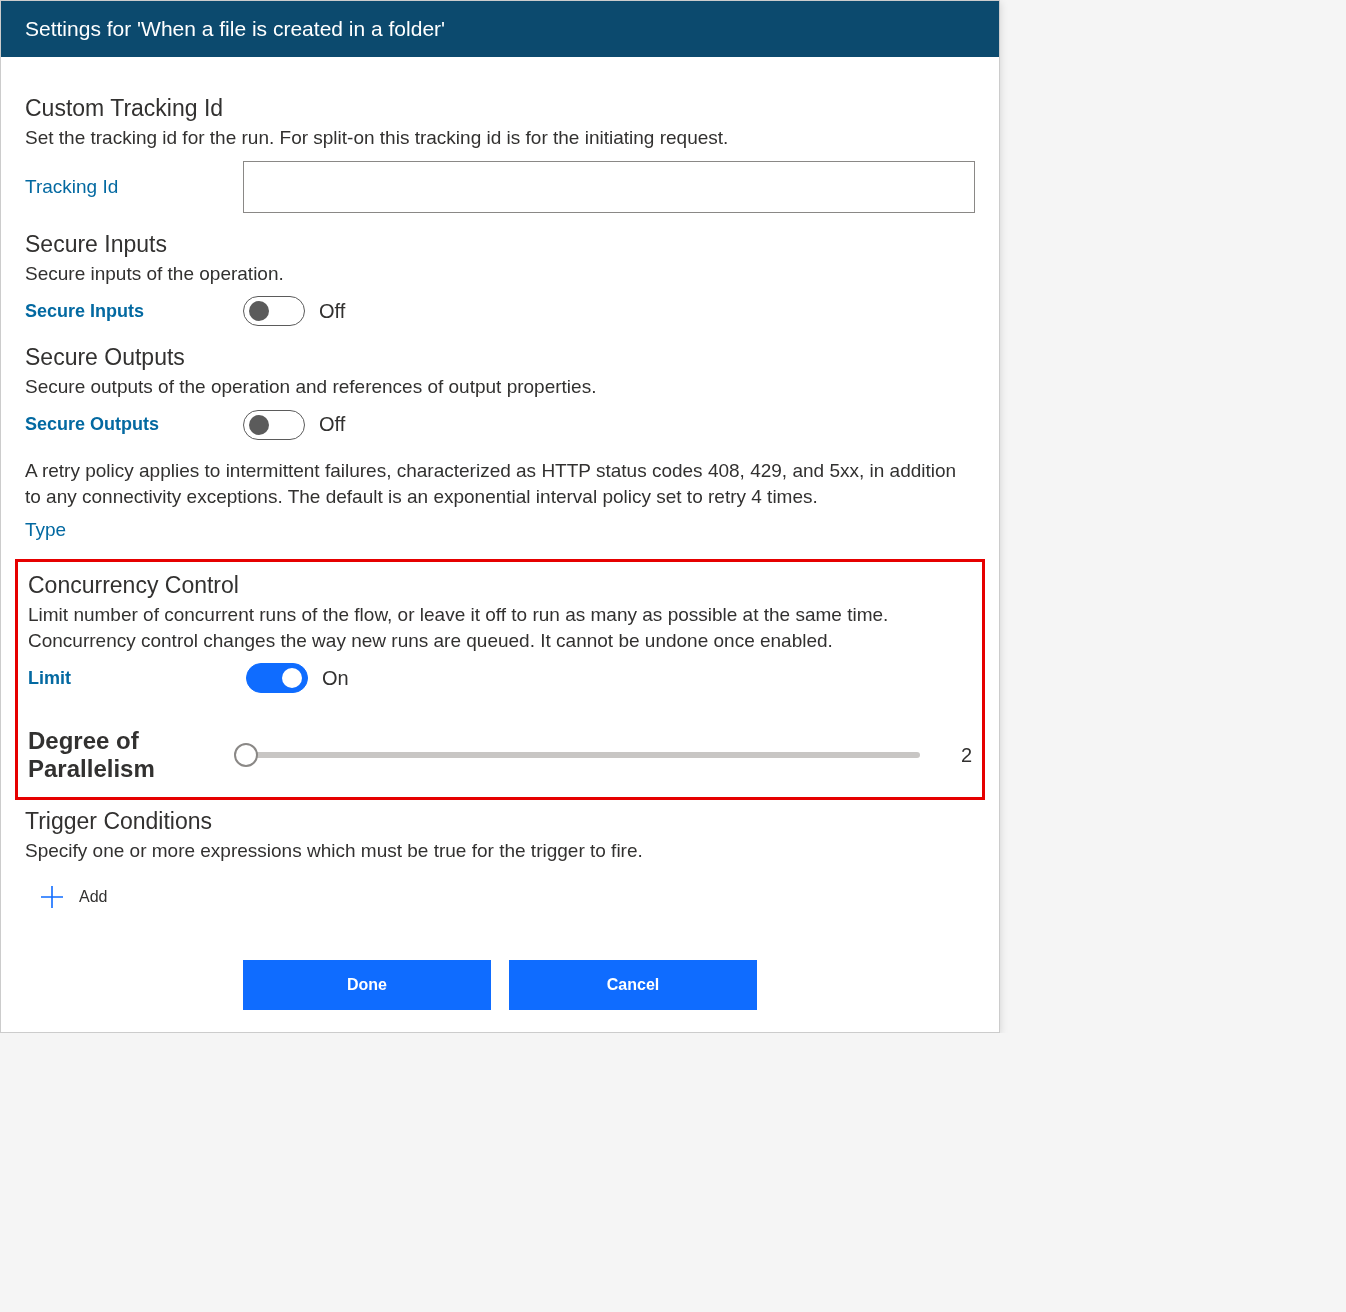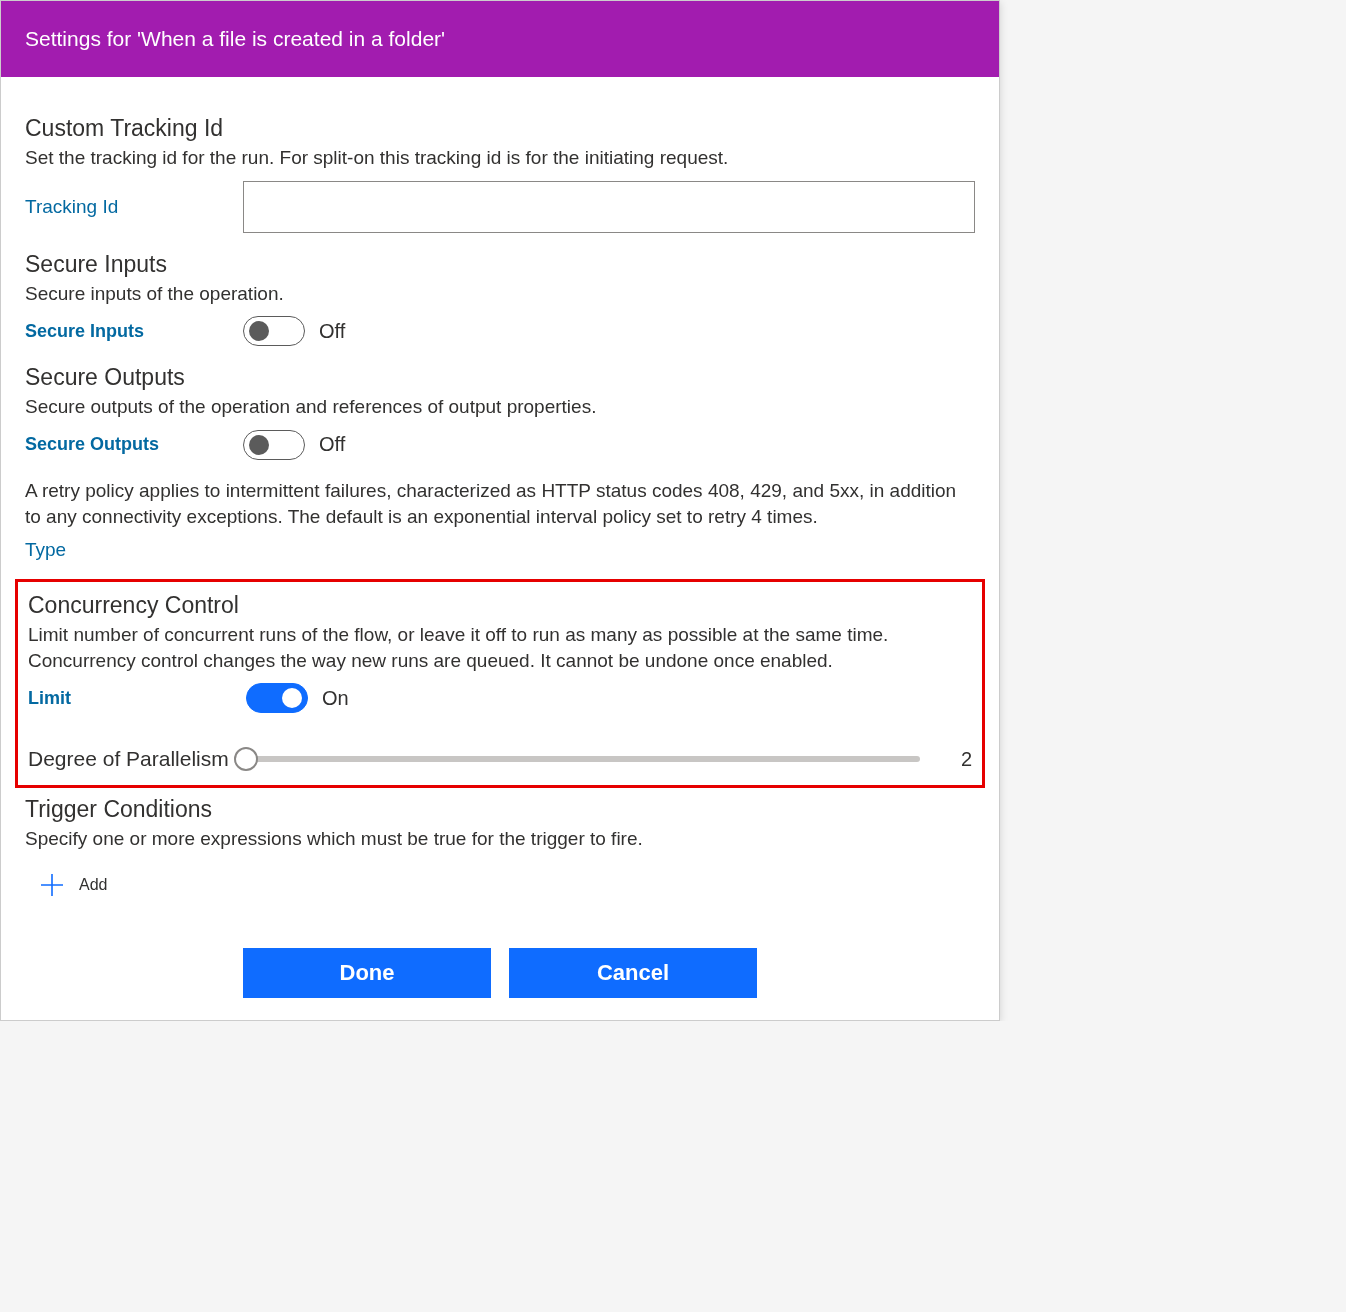--- a/index.html
+++ b/index.html
@@ -10,23 +10,23 @@
       width: 1346px;
     }
     .dialog {
       width: 1000px;
       margin: 0;
       background: #fff;
       border: 1px solid #ccc;
       box-shadow: 0 2px 8px rgba(0,0,0,0.15);
     }
     .titlebar {
-      background: #a21caf;
+      background: #0c4a6e;
       color: #fff;
-      padding: 26px 24px;
+      padding: 16px 24px;
       font-size: 21px;
       font-weight: 400;
     }
     .content {
       padding: 38px 24px 22px 24px;
       color: #323130;
     }
     .section-title {
       font-size: 23px;
       font-weight: 400;
@@ -109,21 +109,22 @@
       margin-right: -10px;
       margin-bottom: 8px;
     }
     .slider-row {
       display: flex;
       align-items: center;
       margin-top: 34px;
     }
     .slider-label {
       width: 218px;
-      font-size: 21px;
+      font-size: 24px;
+      font-weight: bold;
     }
     .slider-track {
       flex: 1;
       height: 6px;
       background: #c8c6c4;
       position: relative;
       border-radius: 3px;
     }
     .slider-thumb {
       width: 24px; height: 24px;
@@ -154,21 +155,21 @@
     .button-row {
       display: flex;
       justify-content: center;
       gap: 18px;
     }
     .btn {
       width: 248px;
       height: 50px;
       background: #0f6cff;
       color: #fff;
-      font-size: 22px;
+      font-size: 16px;
       font-weight: 600;
       border: none;
       cursor: pointer;
       display: flex;
       align-items: center;
       justify-content: center;
     }
     .sp-top { margin-top: 10px; }
   </style>
 </head>

